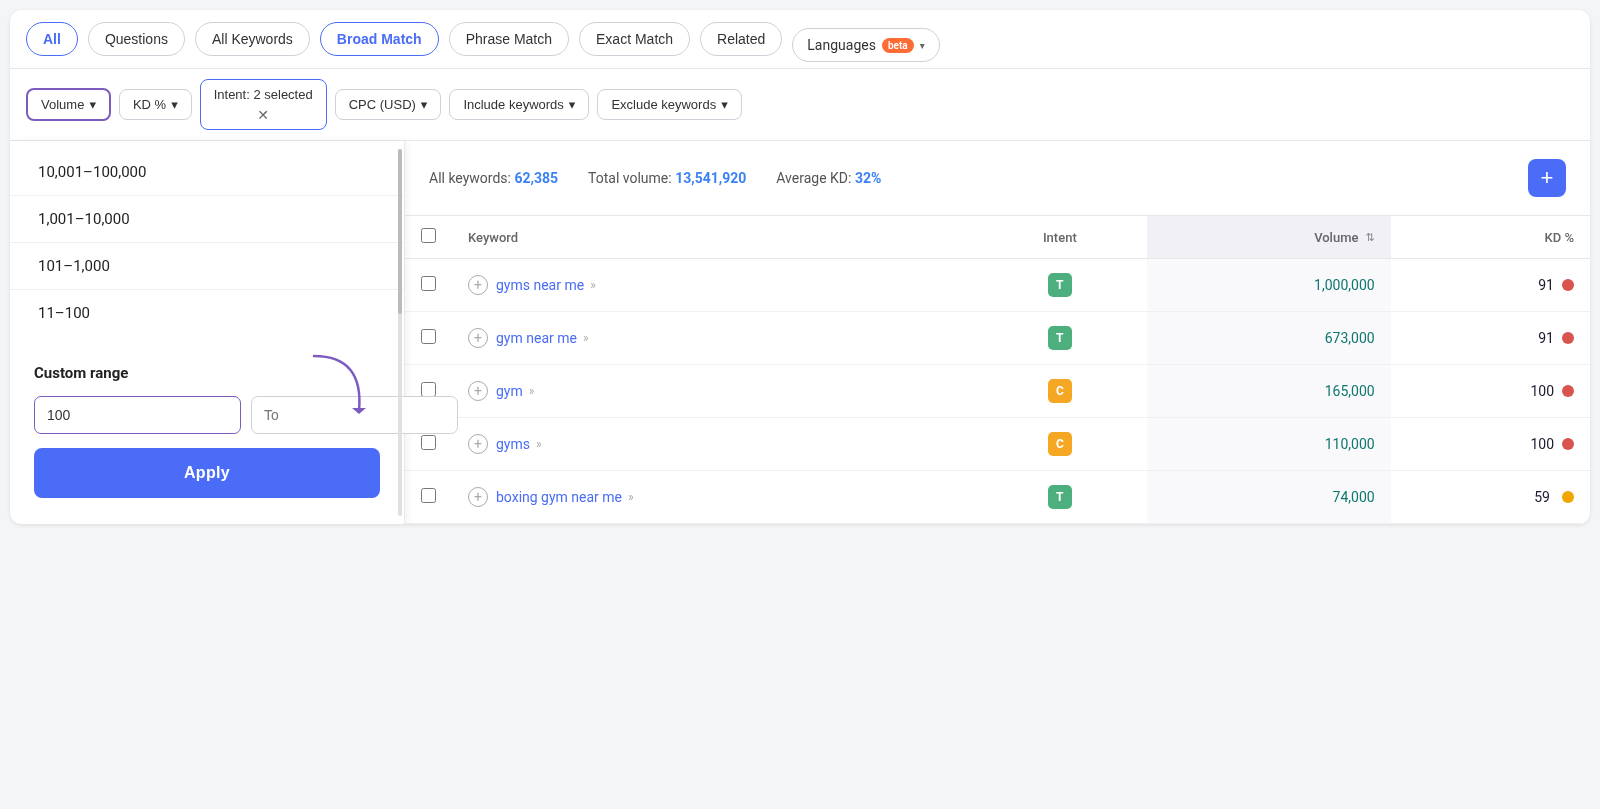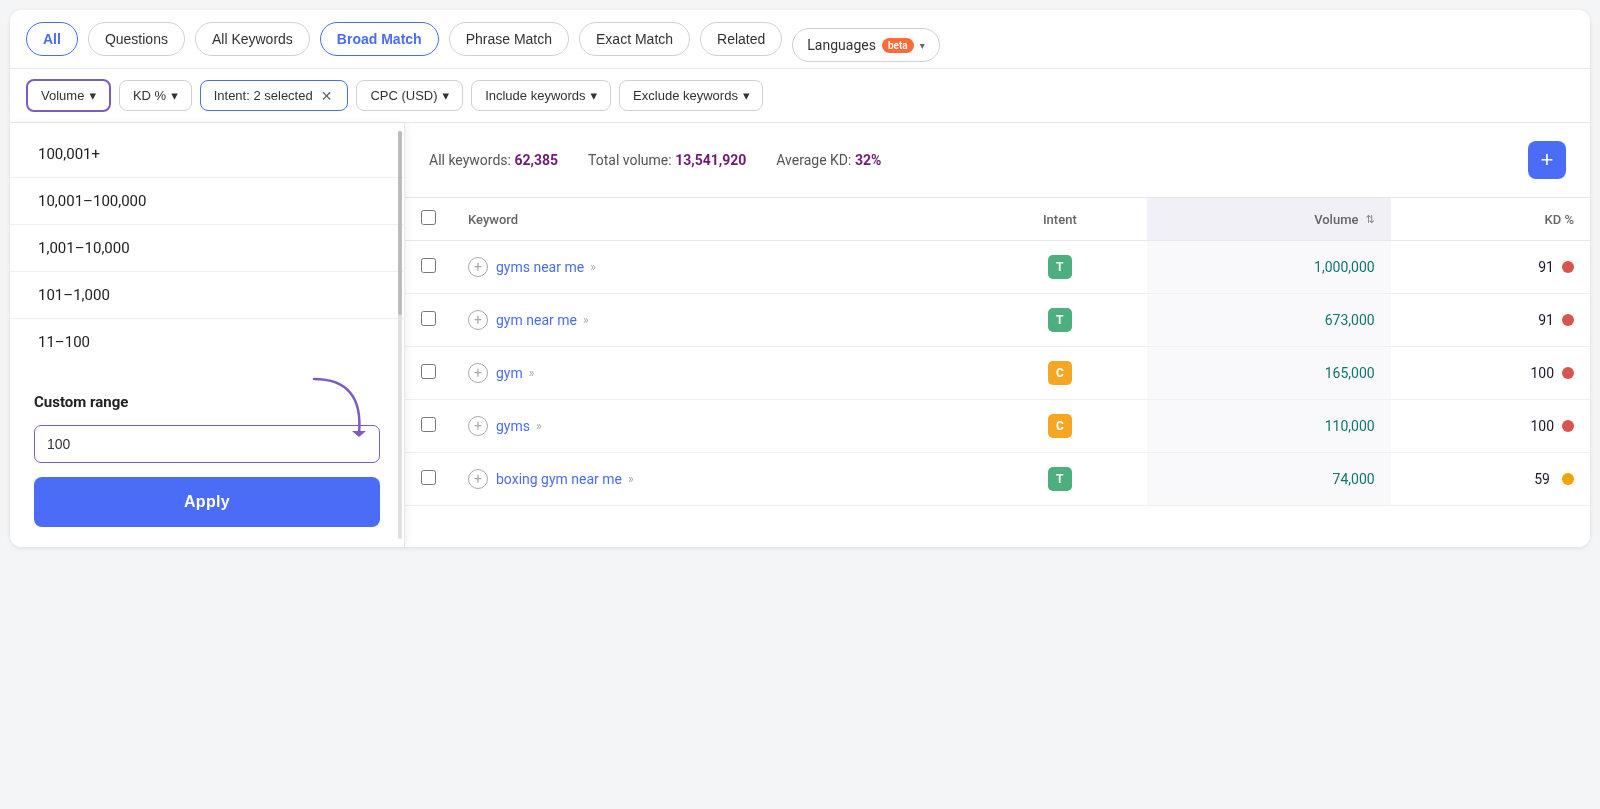--- a/index.html
+++ b/index.html
@@ -101,20 +101,21 @@
     .filter-btn.active-purple {
       border: 2px solid #7c5cbf;
       color: #333;
     }
     .filter-btn.intent-active {
       border: 1.5px solid #4a6cf7;
       color: #333;
       display: flex;
       align-items: center;
       gap: 6px;
+      flex-direction: column;
     }
     .intent-x {
       background: none;
       border: none;
       cursor: pointer;
       color: #666;
       font-size: 14px;
       padding: 0 2px;
       line-height: 1;
     }
@@ -203,21 +204,21 @@
     .stats-bar {
       display: flex;
       align-items: center;
       padding: 18px 24px;
       gap: 30px;
       font-size: 14px;
       color: #555;
       border-bottom: 1px solid #e8e8e8;
     }
     .stats-bar span strong {
-      color: #701a75;
+      color: #3b82f6;
     }
     .add-btn {
       margin-left: auto;
       width: 38px;
       height: 38px;
       background: #4a6cf7;
       color: #fff;
       border: none;
       border-radius: 8px;
       font-size: 22px;
@@ -406,40 +407,38 @@
       <span>Exclude keywords</span>
       <span>▾</span>
     </button>
   </div>
 
   <div class="content-area">
 
     <div class="dropdown-panel" style="position:relative;">
       <div class="range-options">
         <div class="range-option">
-          <span>100,001+</span>
-        </div>
-        <div class="range-option">
           <span>10,001–100,000</span>
         </div>
         <div class="range-option">
           <span>1,001–10,000</span>
         </div>
         <div class="range-option">
           <span>101–1,000</span>
         </div>
         <div class="range-option">
           <span>11–100</span>
         </div>
       </div>
 
       <div class="custom-range-section">
         <div class="custom-range-label">Custom range</div>
         <div class="custom-range-inputs">
           <input type="text" class="custom-range-input" value="100" style="">
+          <input type="text" class="custom-range-input to-input" placeholder="To" style="">
         </div>
         <button class="apply-btn">Apply</button>
       </div>
 
       <div class="dropdown-scroll-track">
         <div class="dropdown-scroll-thumb"></div>
       </div>
 
       <div class="purple-arrow">
         <svg width="70" height="80" viewBox="0 0 70 80" fill="none" xmlns="http://www.w3.org/2000/svg">

